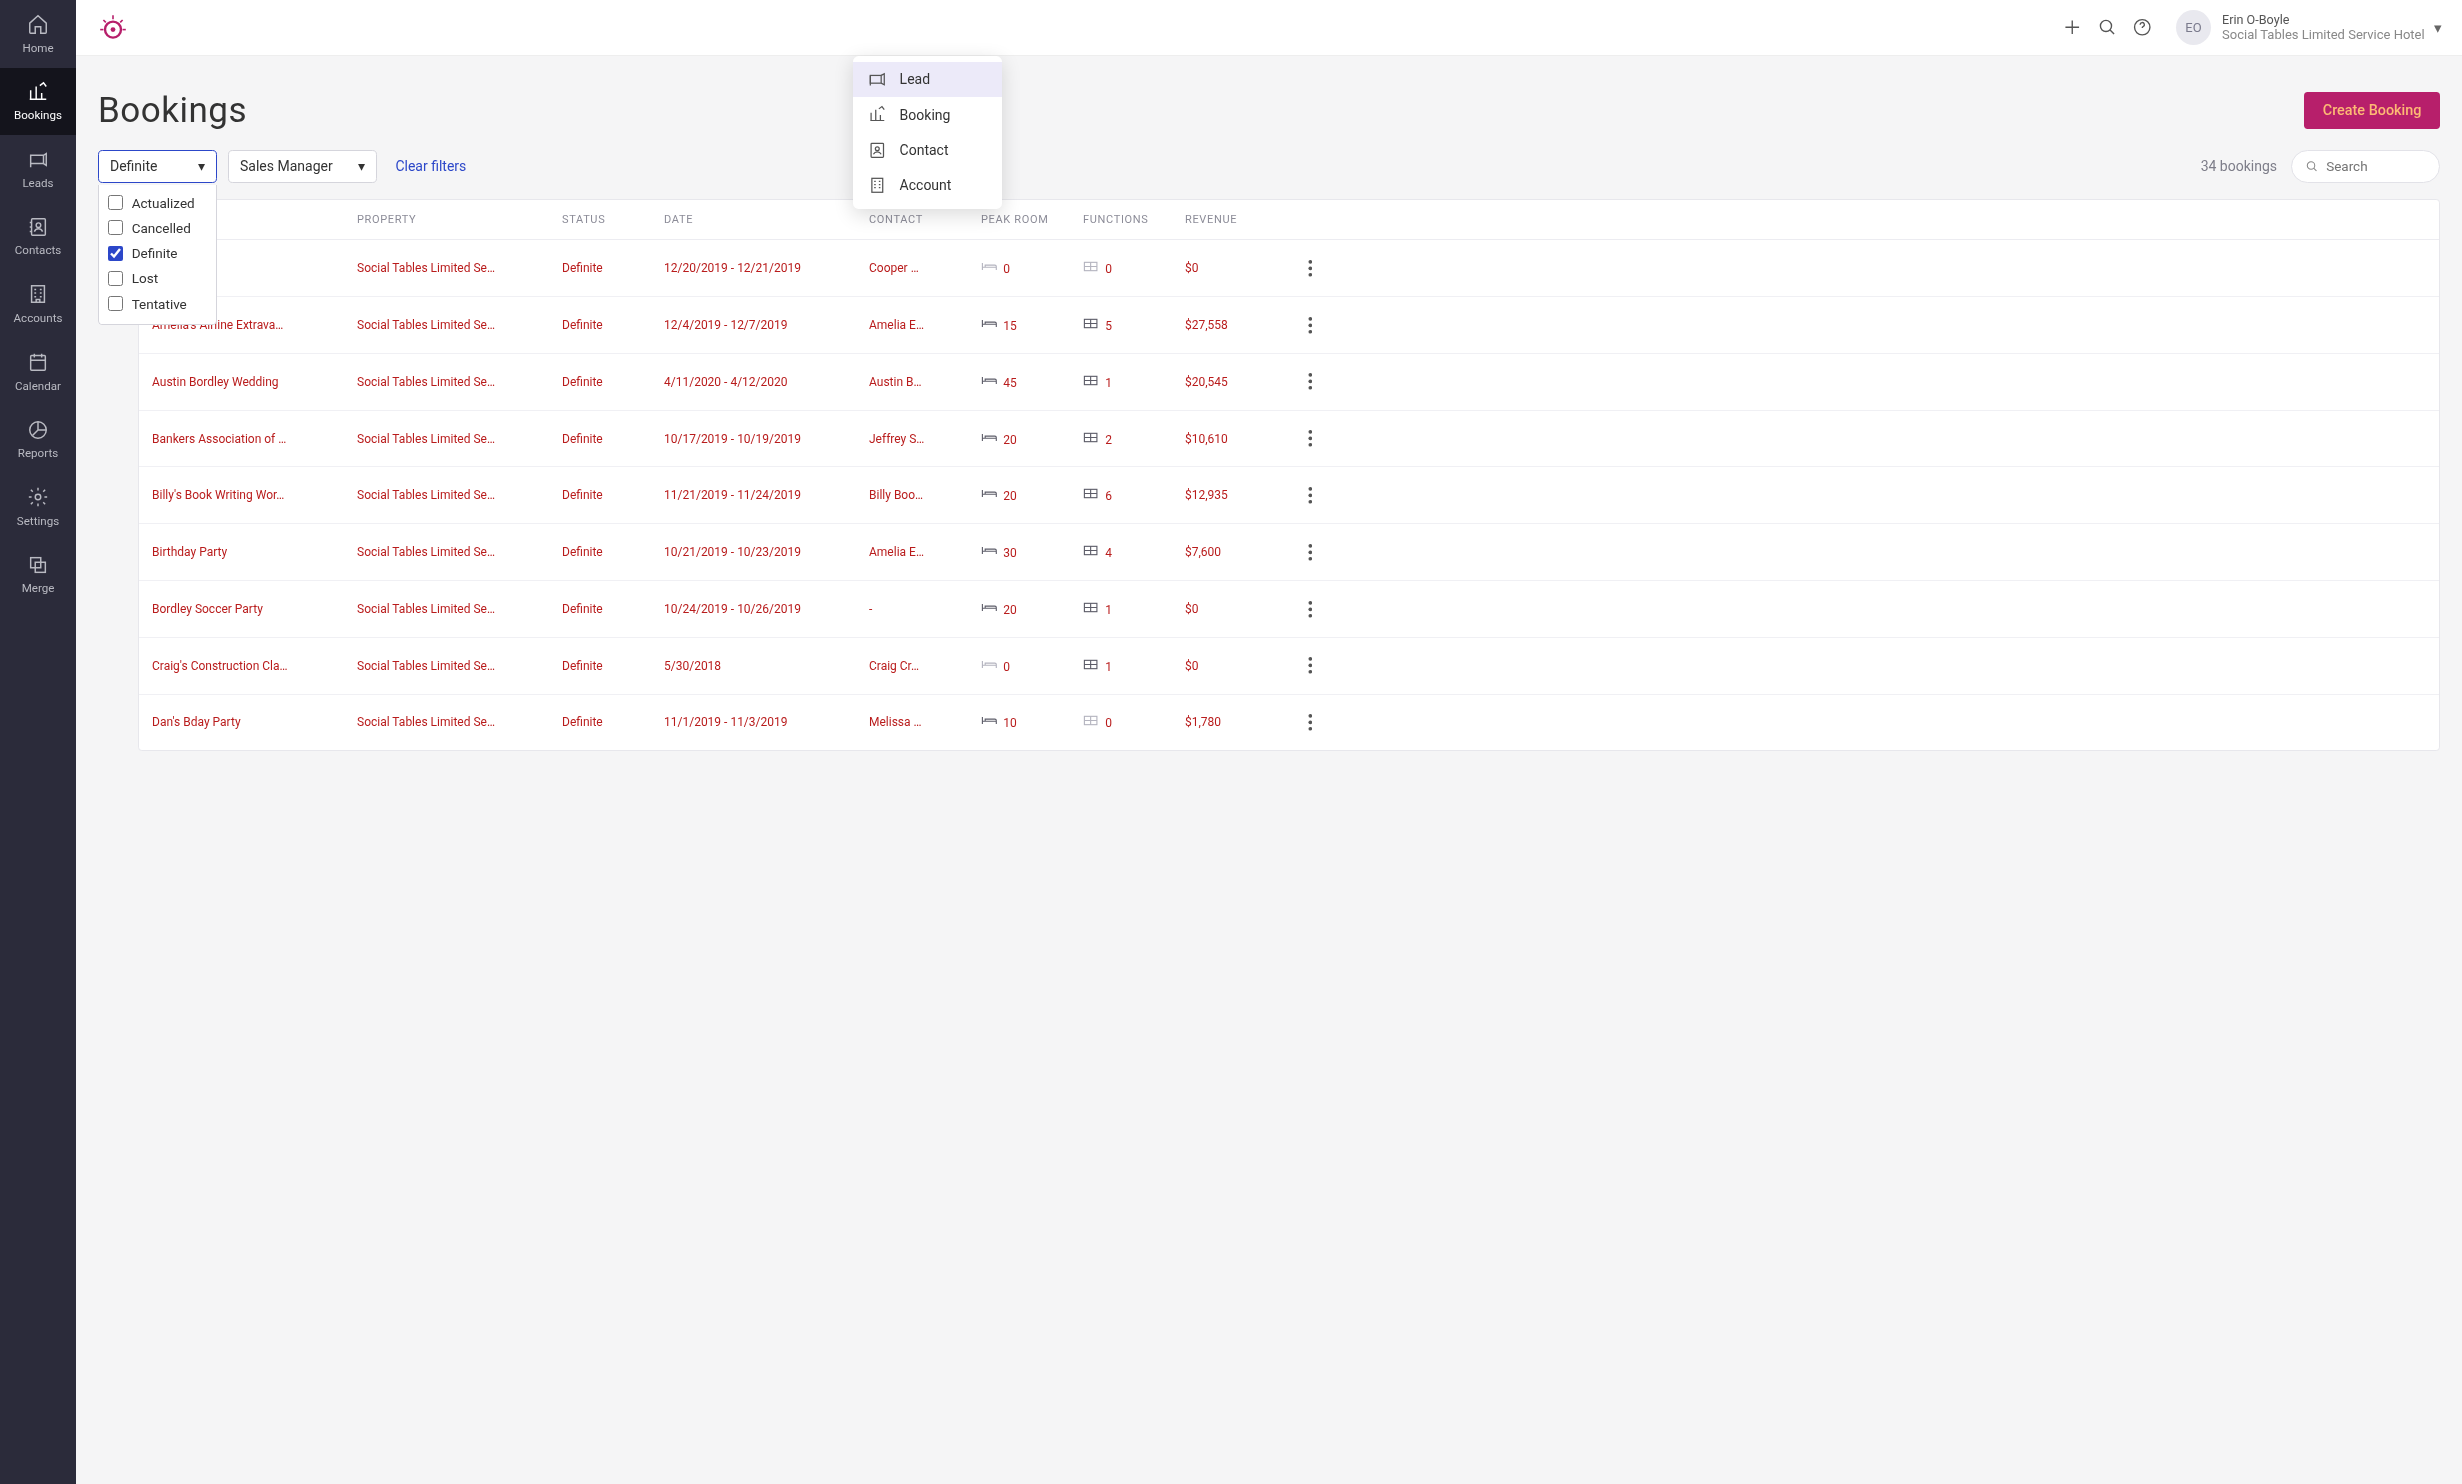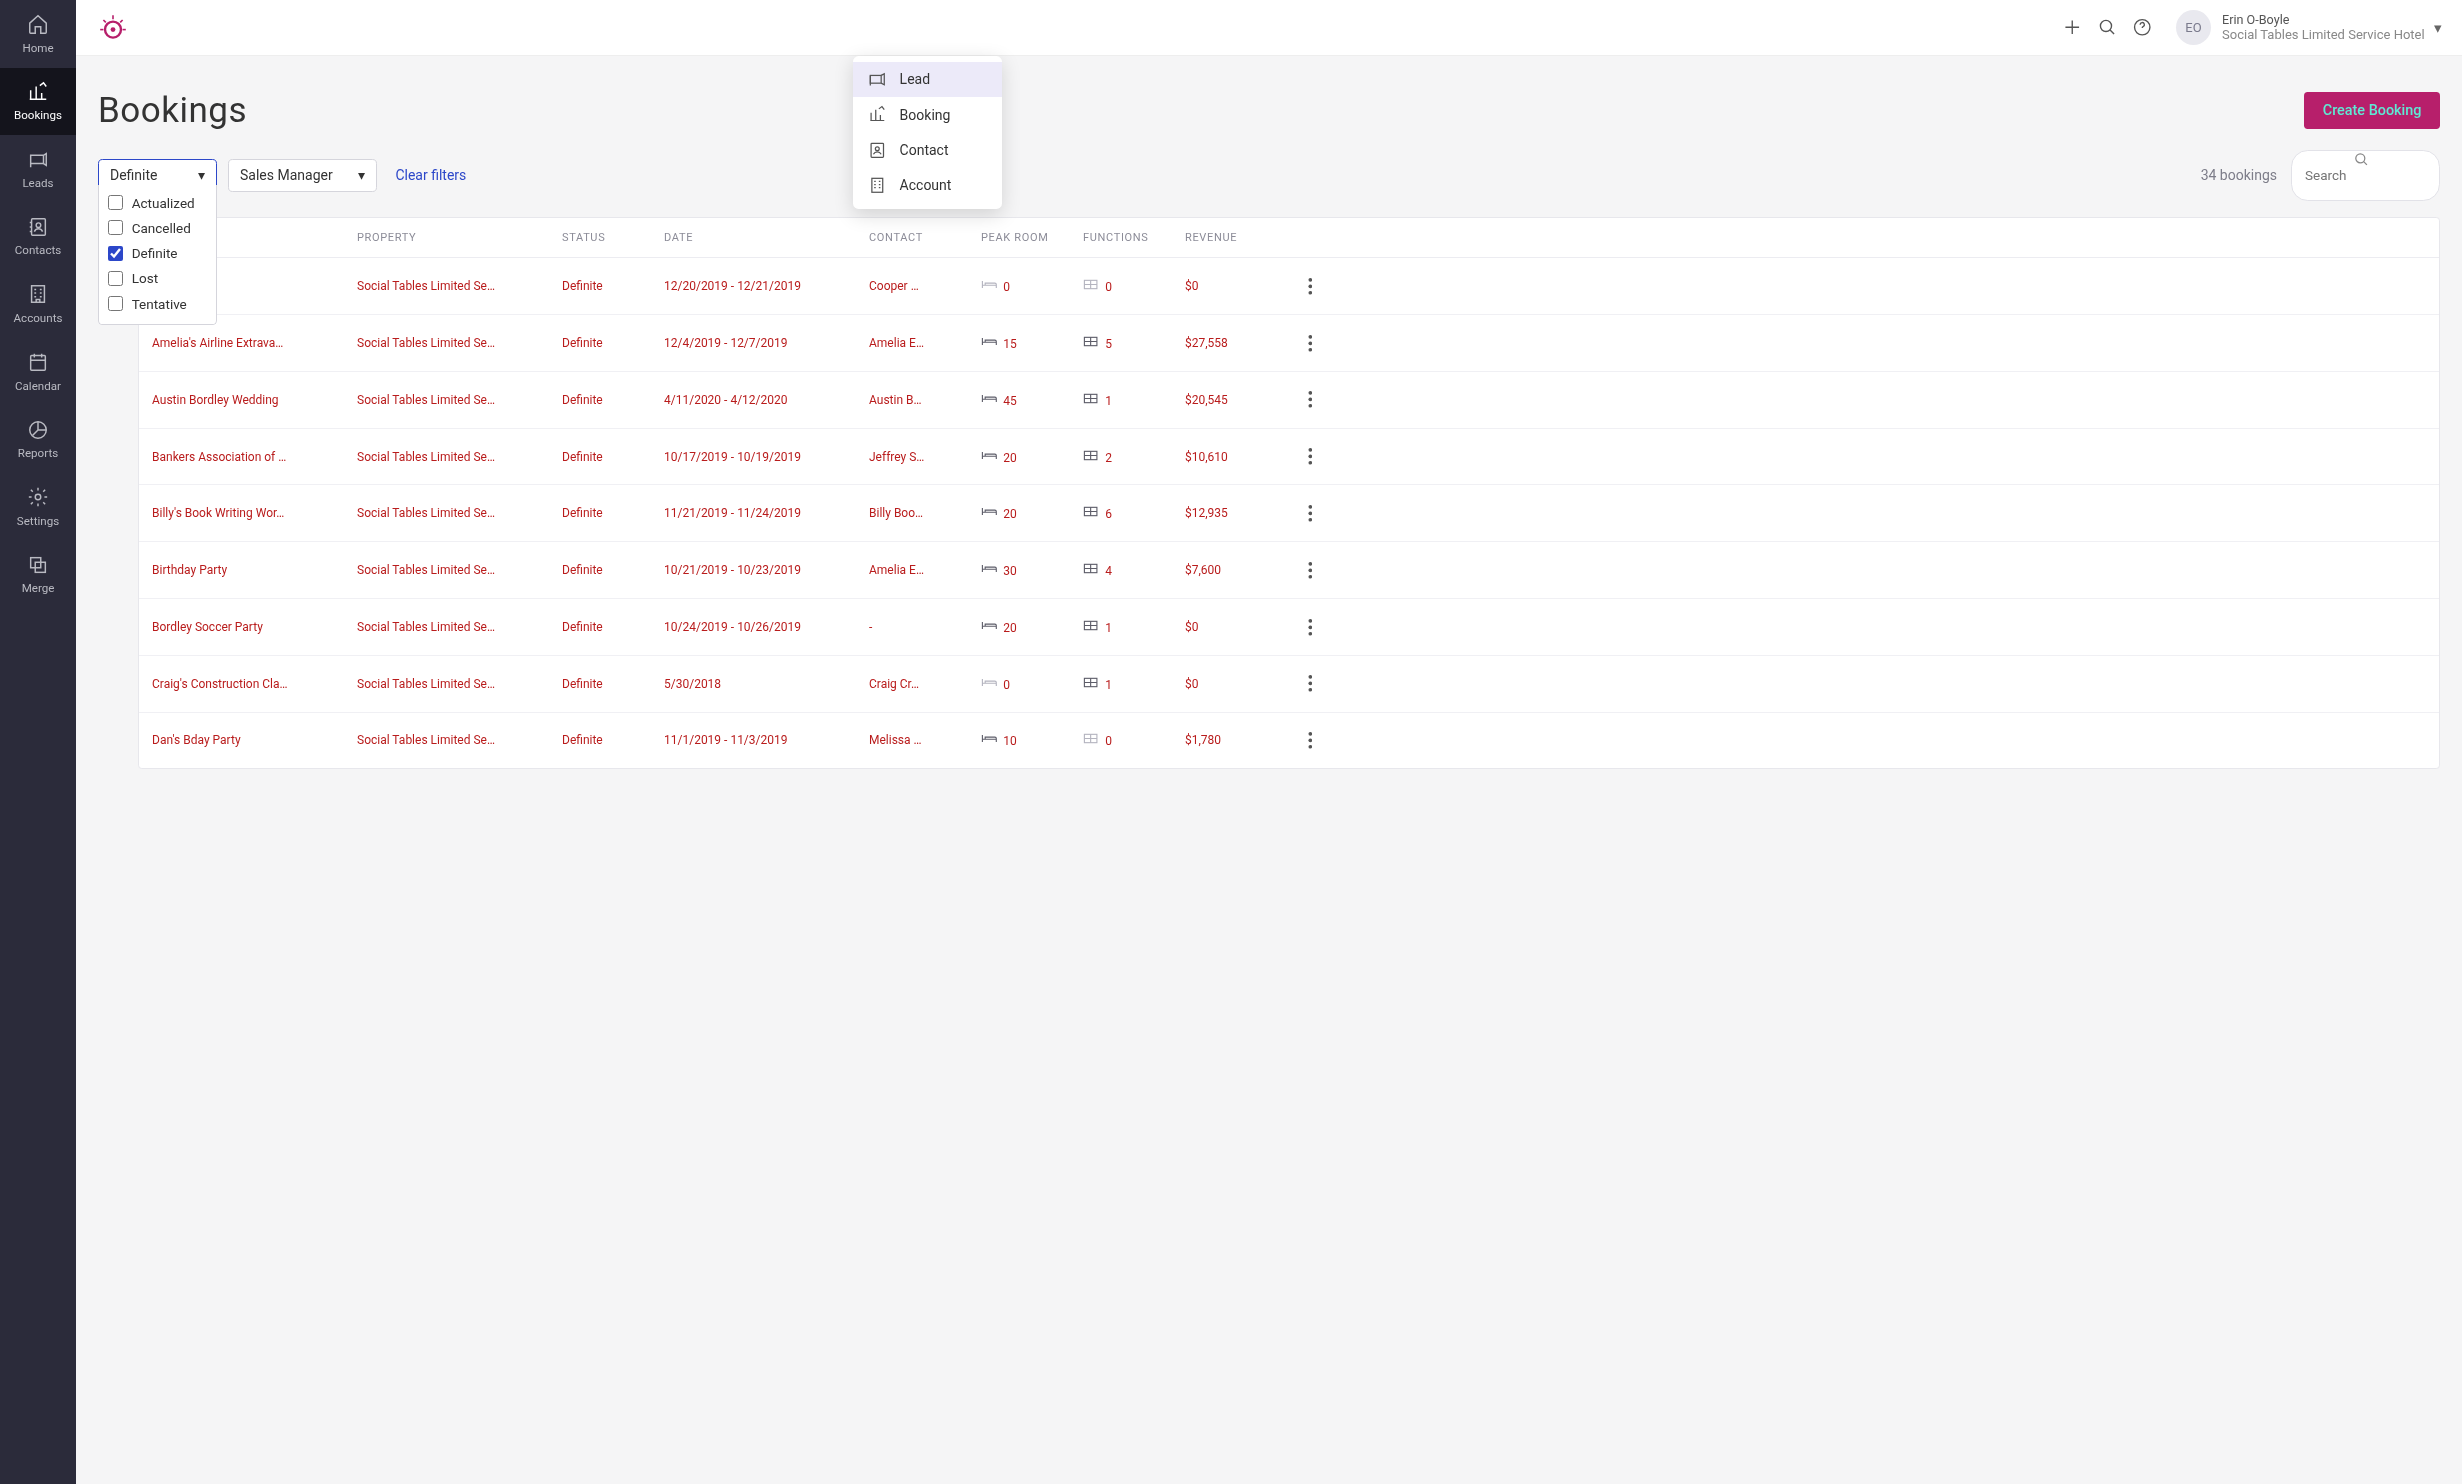--- a/index.html
+++ b/index.html
@@ -28,31 +28,31 @@
 
 .add-menu { position:absolute; top:56px; left: 777px; width:149px; background:#fff; border-radius:5.6px; box-shadow:0 5.6px 20.5px rgba(0,0,0,.14); padding:5.6px 0; z-index:30; }
 .add-menu-item { display:flex; align-items:center; padding:8.4px 15px; font-size:14px; color:#333; cursor:pointer; }
 .add-menu-item.hovered { background:#eceaf9; }
 .add-menu-item svg { width:18.6px; height:18.6px; margin-right:13px; stroke:#555; fill:none; stroke-width:1.6; }
 
 
 .content { flex:1; padding: 22px 22px 0 22px; overflow:auto; }
 .page-header { display:flex; align-items:center; margin-bottom:18.6px; }
 .page-title { font-size:35px; font-weight:400; color:#333; letter-spacing:0.5px; }
-.create-btn { margin-left:auto; background:#b71f6b; color:#5eead4; border:none; border-radius:3.7px; padding:10.2px 18.6px; font-size:14.4px; font-weight:500; cursor:pointer; }
+.create-btn { margin-left:auto; background:#b71f6b; color:#fdba74; border:none; border-radius:3.7px; padding:10.2px 18.6px; font-size:14.4px; font-weight:500; cursor:pointer; }
 
 
 .filters-row { display:flex; align-items:center; margin-bottom:0; position:relative; }
 .select-pill { height:33px; border:1.4px solid #2c47c9; border-radius:4.6px; background:#fff; display:flex; align-items:center; padding:0 11px; font-size:14px; color:#333; cursor:pointer; margin-right:11px; min-width:119px; justify-content:space-between; }
 .select-pill.secondary { border:0.9px solid #d5d5dc; min-width:149px; }
 .select-caret { margin-left:15px; }
 .clear-link { color:#2c47c9; font-size:14px; cursor:pointer; margin-left:7.4px; }
 .filters-spacer { flex:1; }
 .count-label { color:#7d7d89; font-size:14px; margin-right:14px; }
-.search-pill { height:51px; border:0.9px solid #e2e2e8; border-radius:16.7px; background:#fff; display:flex; align-items:center; padding:0 13px; color:#999; width:149px;flex-direction:column; }
+.search-pill { height:33px; border:0.9px solid #e2e2e8; border-radius:16.7px; background:#fff; display:flex; align-items:center; padding:0 13px; color:#999; width:149px; }
 .search-pill svg { width:16.7px; height:16.7px; margin-right:7.4px; stroke:#888; fill:none; stroke-width:1.8; }
 .search-pill input { border:none; outline:none; font-size:13.5px; color:#555; width:100%; background:transparent; }
 
 
 .status-dd { position:absolute; top:35px; left:0; width:119px; background:#fff; border:0.9px solid #d5d5dc; border-top:none; border-radius:0 0 4.6px 4.6px; padding:5.6px 9.3px 7.4px; z-index:20; }
 .status-dd label { display:flex; align-items:center; font-size:13.5px; color:#333; padding:4.6px 0; cursor:pointer; }
 .status-dd input[type=checkbox] { width:15px; height:15px; margin-right:8.4px; accent-color:#2c47c9; }
 
 
 .table-wrap { background:#fff; border:0.9px solid #e7e7ec; border-radius:3.7px; overflow:hidden; margin-top:16.7px;margin-left:40px; }

